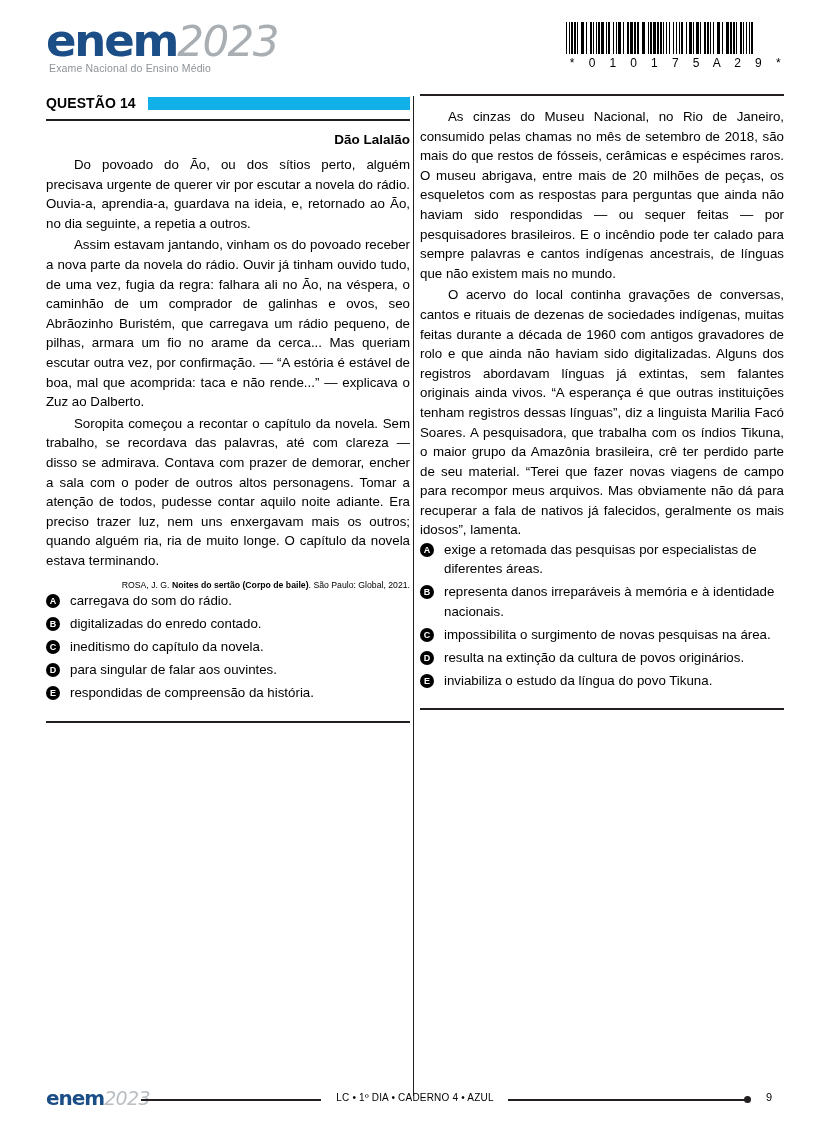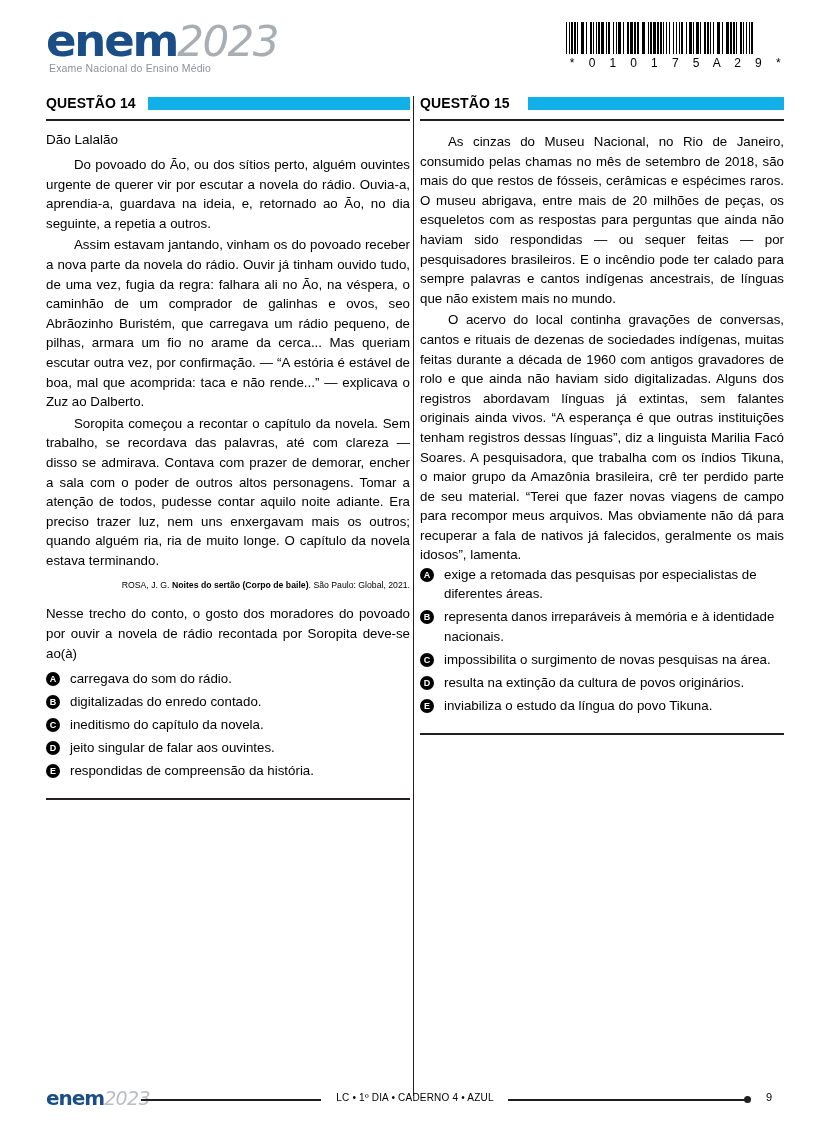--- a/index.html
+++ b/index.html
@@ -127,23 +127,23 @@
   .q-head.left  .q-bar { left: 102px; }
   .q-head.right .q-bar { left: 108px; }
   .q-rule {
     height: 2px;
     background: #231F20;
     margin-bottom: 11px;
   }
 
   
   .title {
-    text-align: left;
+    text-align: right;
     font-size: 13.5px;
-    font-weight: normal;
+    font-weight: bold;
     margin: 0 0 8px 0;
   }
   p.para {
     margin: 0 0 2px 0;
     font-size: 13.3px;
     line-height: 19.6px;
     text-align: justify;
     text-indent: 28px;
     hyphens: none;
   }
@@ -399,60 +399,55 @@
 <div class="col col-left">
 
   <div class="q-head left">
     <div class="q-label">QUESTÃO 14</div>
     <div class="q-bar"></div>
   </div>
   <div class="q-rule"></div>
 
   <div class="title">Dão Lalalão</div>
 
-  <p class="para">Do povoado do Ão, ou dos sítios perto, alguém ouvintes urgente de querer vir por escutar a novela do rádio. Ouvia-a, aprendia-a, guardava na ideia, e, retornado ao Ão, no dia seguinte, a repetia a outros.</p>
+  <p class="para">Do povoado do Ão, ou dos sítios perto, alguém precisava urgente de querer vir por escutar a novela do rádio. Ouvia-a, aprendia-a, guardava na ideia, e, retornado ao Ão, no dia seguinte, a repetia a outros.</p>
   <p class="para">Assim estavam jantando, vinham os do povoado receber a nova parte da novela do rádio. Ouvir já tinham ouvido tudo, de uma vez, fugia da regra: falhara ali no Ão, na véspera, o caminhão de um comprador de galinhas e ovos, seo Abrãozinho Buristém, que carregava um rádio pequeno, de pilhas, armara um fio no arame da cerca... Mas queriam escutar outra vez, por confirmação. — “A estória é estável de boa, mal que acomprida: taca e não rende...” — explicava o Zuz ao Dalberto.</p>
   <p class="para last">Soropita começou a recontar o capítulo da novela. Sem trabalho, se recordava das palavras, até com clareza — disso se admirava. Contava com prazer de demorar, encher a sala com o poder de outros altos personagens. Tomar a atenção de todos, pudesse contar aquilo noite adiante. Era preciso trazer luz, nem uns enxergavam mais os outros; quando alguém ria, ria de muito longe. O capítulo da novela estava terminando.</p>
 
   <p class="source"><span>ROSA, J. G. </span><b>Noites do sertão (Corpo de baile)</b><span>. São Paulo: Global, 2021.</span></p>
 
-  <div class="stem">Nesse trecho do conto, o gosto dos moradores do povoado por ouvir a novela de rádio recontada por Soropita deve-se ao(à)</div>
 
   <div class="alts">
     <div class="alt">
       <span class="alt-mark">A</span>
       <span class="alt-text">carregava do som do rádio.</span>
     </div>
     <div class="alt">
       <span class="alt-mark">B</span>
       <span class="alt-text">digitalizadas do enredo contado.</span>
     </div>
     <div class="alt">
       <span class="alt-mark">C</span>
       <span class="alt-text">ineditismo do capítulo da novela.</span>
     </div>
     <div class="alt">
       <span class="alt-mark">D</span>
-      <span class="alt-text">jeito singular de falar aos ouvintes.</span>
+      <span class="alt-text">para singular de falar aos ouvintes.</span>
     </div>
     <div class="alt">
       <span class="alt-mark">E</span>
       <span class="alt-text">respondidas de compreensão da história.</span>
     </div>
   </div>
 
   <div class="end-rule"></div>
 </div>
 
 <div class="col col-right">
 
-  <div class="q-head right">
-    <div class="q-label">QUESTÃO 15</div>
-    <div class="q-bar"></div>
-  </div>
   <div class="q-rule"></div>
 
   <p class="para">As cinzas do Museu Nacional, no Rio de Janeiro, consumido pelas chamas no mês de setembro de 2018, são mais do que restos de fósseis, cerâmicas e espécimes raros. O museu abrigava, entre mais de 20 milhões de peças, os esqueletos com as respostas para perguntas que ainda não haviam sido respondidas — ou sequer feitas — por pesquisadores brasileiros. E o incêndio pode ter calado para sempre palavras e cantos indígenas ancestrais, de línguas que não existem mais no mundo.</p>
   <p class="para last">O acervo do local continha gravações de conversas, cantos e rituais de dezenas de sociedades indígenas, muitas feitas durante a década de 1960 com antigos gravadores de rolo e que ainda não haviam sido digitalizadas. Alguns dos registros abordavam línguas já extintas, sem falantes originais ainda vivos. “A esperança é que outras instituições tenham registros dessas línguas”, diz a linguista Marilia Facó Soares. A pesquisadora, que trabalha com os índios Tikuna, o maior grupo da Amazônia brasileira, crê ter perdido parte de seu material. “Terei que fazer novas viagens de campo para recompor meus arquivos. Mas obviamente não dá para recuperar a fala de nativos já falecidos, geralmente os mais idosos”, lamenta.</p>
 
 
 
   <div class="alts">
     <div class="alt">
       <span class="alt-mark">A</span>

